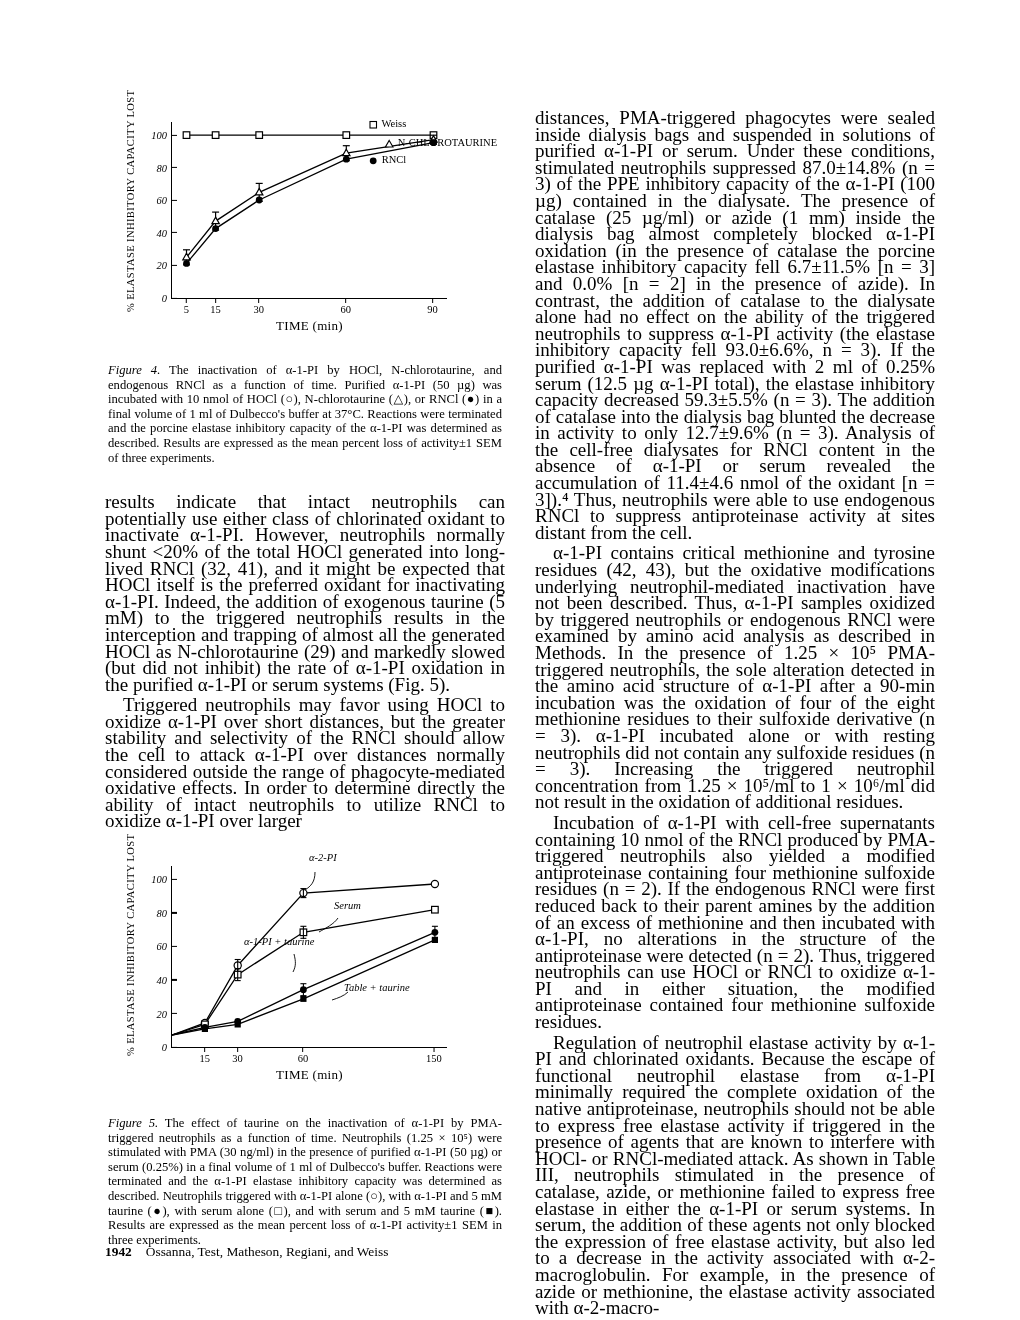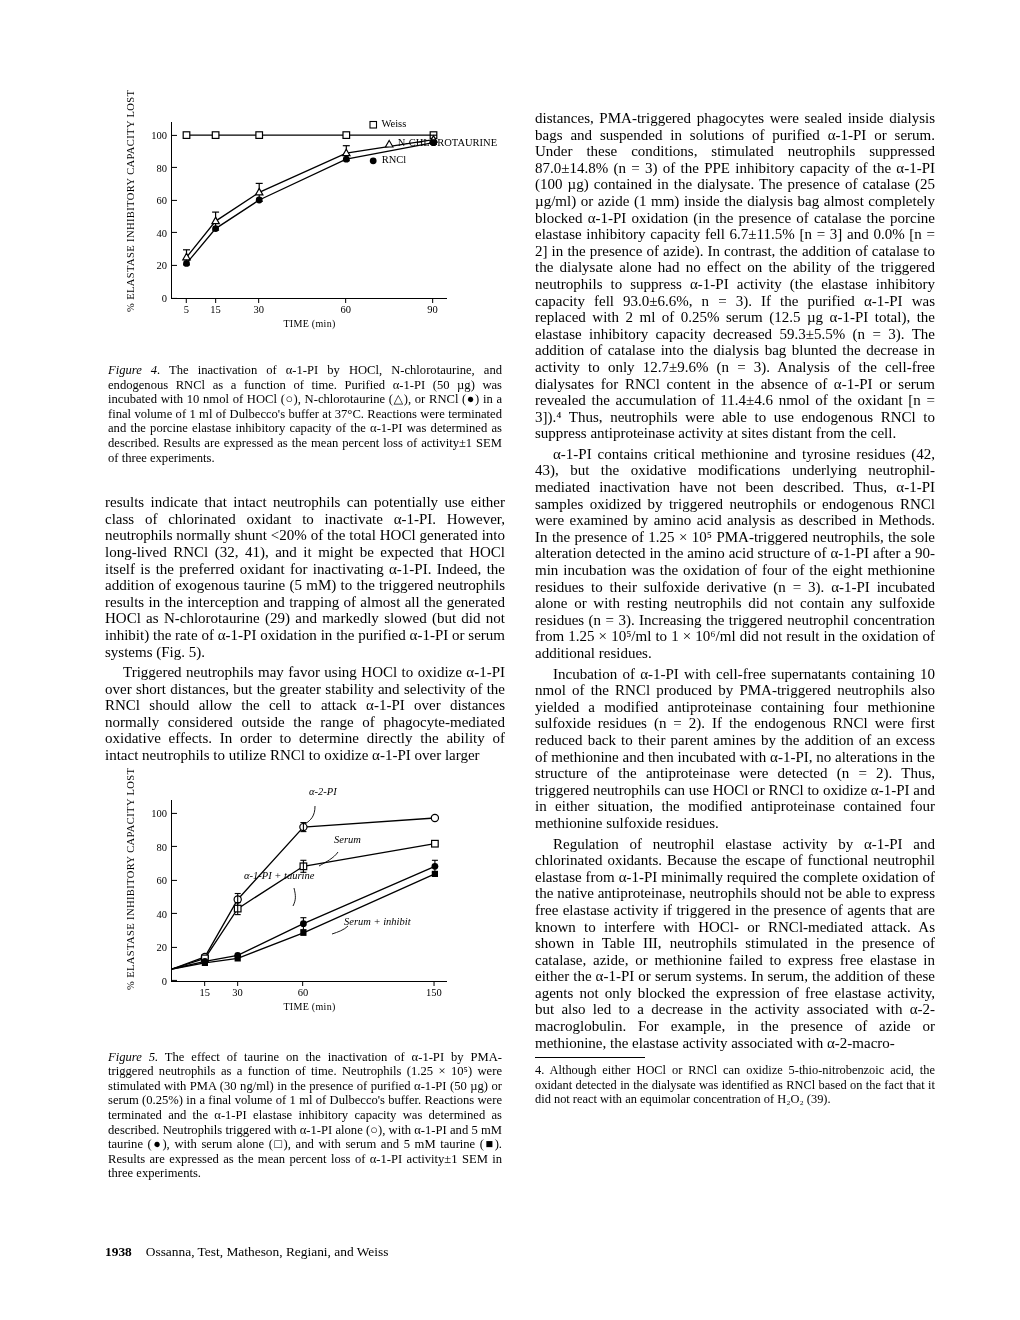--- a/index.html
+++ b/index.html
@@ -23,21 +23,21 @@
   }
   .col {
     position: absolute;
     top: 110px;
     width: 400px;
   }
   .col-left { left: 105px; }
   .col-right { left: 535px; }
 
   p.body {
-    font-size: 15px;
+    font-size: 19px;
     line-height: 16.6px;
     text-align: justify;
     margin: 0 0 0 0;
     text-indent: 18px;
     hyphens: auto;
   }
   p.body.noindent { text-indent: 0; }
   p.body + p.body { margin-top: 4px; }
 
   .caption {
@@ -87,20 +87,21 @@
     border-left: 1.4px solid #000;
     border-bottom: 1.4px solid #000;
   }
   .ytick {
     position: absolute;
     right: 100%;
     transform: translateY(-50%);
     font-size: 10.5px;
     padding-right: 5px;
     white-space: nowrap;
+    font-style: italic;
   }
   .ytick:after {
     content: "";
     position: absolute;
     right: -5px;
     top: 50%;
     width: 5px;
     height: 1.2px;
     background: #000;
     transform: translateY(-50%);
@@ -122,21 +123,21 @@
     height: 5px;
     background: #000;
     transform: translateX(-50%);
   }
   .xaxis-label {
     position: absolute;
     width: 100%;
     text-align: center;
     top: 100%;
     margin-top: 20px;
-    font-size: 10px;
+    font-size: 13px;
     letter-spacing: 0.3px;
   }
   .legend-item {
     position: absolute;
     font-size: 10.5px;
     white-space: nowrap;
   }
   .annot {
     position: absolute;
     font-size: 10.5px;
@@ -359,21 +360,21 @@
               <path d="M143,6 C143,16 139,20 133,24"></path>
               <path d="M166,52 C162,58 154,62 147,66"></path>
               <path d="M122,88 C124,96 124,100 121,106"></path>
               <path d="M176,126 C172,130 166,132 160,134"></path>
             </g>
           </svg>
 
           <div class="annot" style="left:137px; top:-14px;">α-2-PI</div>
           <div class="annot" style="left:162px; top:34px;">Serum</div>
           <div class="annot" style="left:72px; top:70px;">α-1-PI + taurine</div>
-          <div class="annot" style="left:172px; top:116px;">Serum + inhibit</div>
+          <div class="annot" style="left:172px; top:116px;">Table + taurine</div>
         </div>
       </div>
 
       <div class="caption" style="margin-top:26px;">
         <span class="figlabel">Figure 5.</span><span> The effect of taurine on the inactivation of α-1-PI by PMA-triggered neutrophils as a function of time. Neutrophils (1.25 × 10⁵) were stimulated with PMA (30 ng/ml) in the presence of purified α-1-PI (50 µg) or serum (0.25%) in a final volume of 1 ml of Dulbecco's buffer. Reactions were terminated and the α-1-PI elastase inhibitory capacity was determined as described. Neutrophils triggered with α-1-PI alone (○), with α-1-PI and 5 mM taurine (●), with serum alone (□), and with serum and 5 mM taurine (■). Results are expressed as the mean percent loss of α-1-PI activity±1 SEM in three experiments.</span>
       </div>
     </div>
   </div>
 
   <div class="col col-right">
@@ -382,16 +383,16 @@
     <p class="body">Incubation of α-1-PI with cell-free supernatants containing 10 nmol of the RNCl produced by PMA-triggered neutrophils also yielded a modified antiproteinase containing four methionine sulfoxide residues (n = 2). If the endogenous RNCl were first reduced back to their parent amines by the addition of an excess of methionine and then incubated with α-1-PI, no alterations in the structure of the antiproteinase were detected (n = 2). Thus, triggered neutrophils can use HOCl or RNCl to oxidize α-1-PI and in either situation, the modified antiproteinase contained four methionine sulfoxide residues.</p>
     <p class="body"><span class="italic">Regulation of neutrophil elastase activity by α-1-PI and chlorinated oxidants.</span><span> Because the escape of functional neutrophil elastase from α-1-PI minimally required the complete oxidation of the native antiproteinase, neutrophils should not be able to express free elastase activity if triggered in the presence of agents that are known to interfere with HOCl- or RNCl-mediated attack. As shown in Table III, neutrophils stimulated in the presence of catalase, azide, or methionine failed to express free elastase in either the α-1-PI or serum systems. In serum, the addition of these agents not only blocked the expression of free elastase activity, but also led to a decrease in the activity associated with α-2-macroglobulin. For example, in the presence of azide or methionine, the elastase activity associated with α-2-macro-</span></p>
 
     <div class="footnote-rule"></div>
     <div class="footnote">
       <span>4.</span><span> Although either HOCl or RNCl can oxidize 5-thio-nitrobenzoic acid, the oxidant detected in the dialysate was identified as RNCl based on the fact that it did not react with an equimolar concentration of H₂O₂ (39).</span>
     </div>
   </div>
 
   <div class="footer">
-    <span class="pageno">1938</span><span class="authors">Ossanna, Test, Matheson, Regiani, and Weiss</span>
+    <span class="pageno">1942</span><span class="authors">Ossanna, Test, Matheson, Regiani, and Weiss</span>
   </div>
 
 </div>
 
 </body></html>

